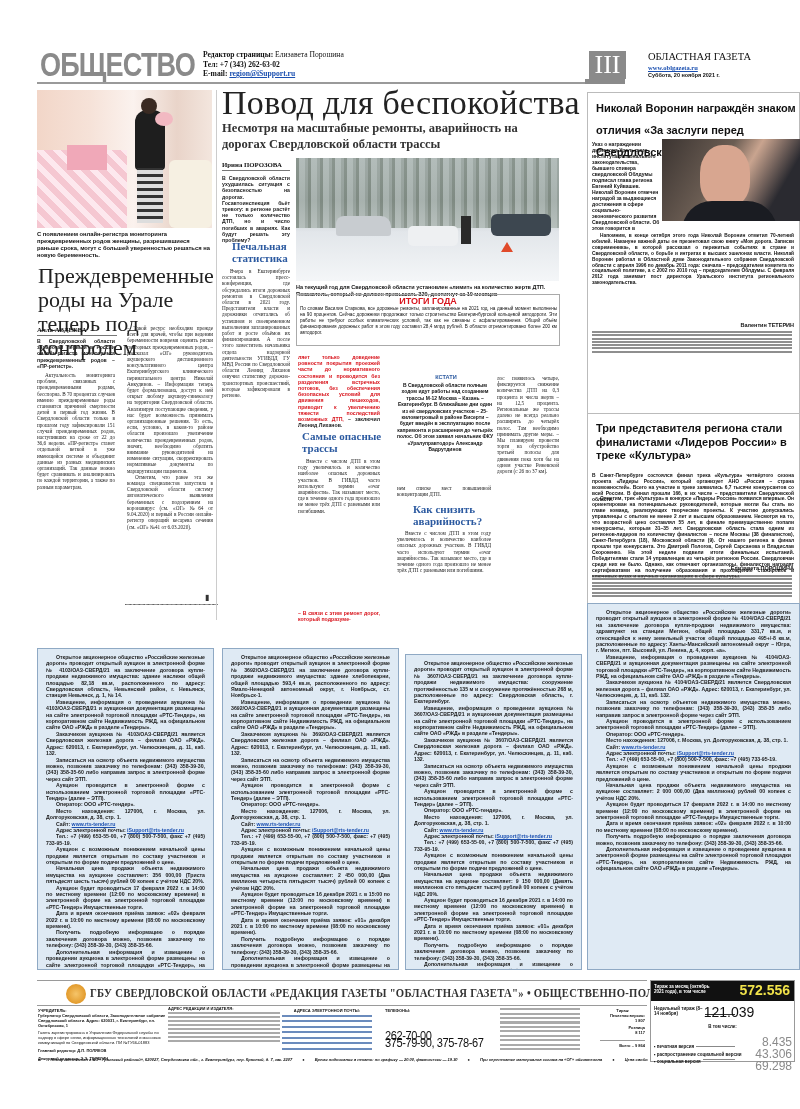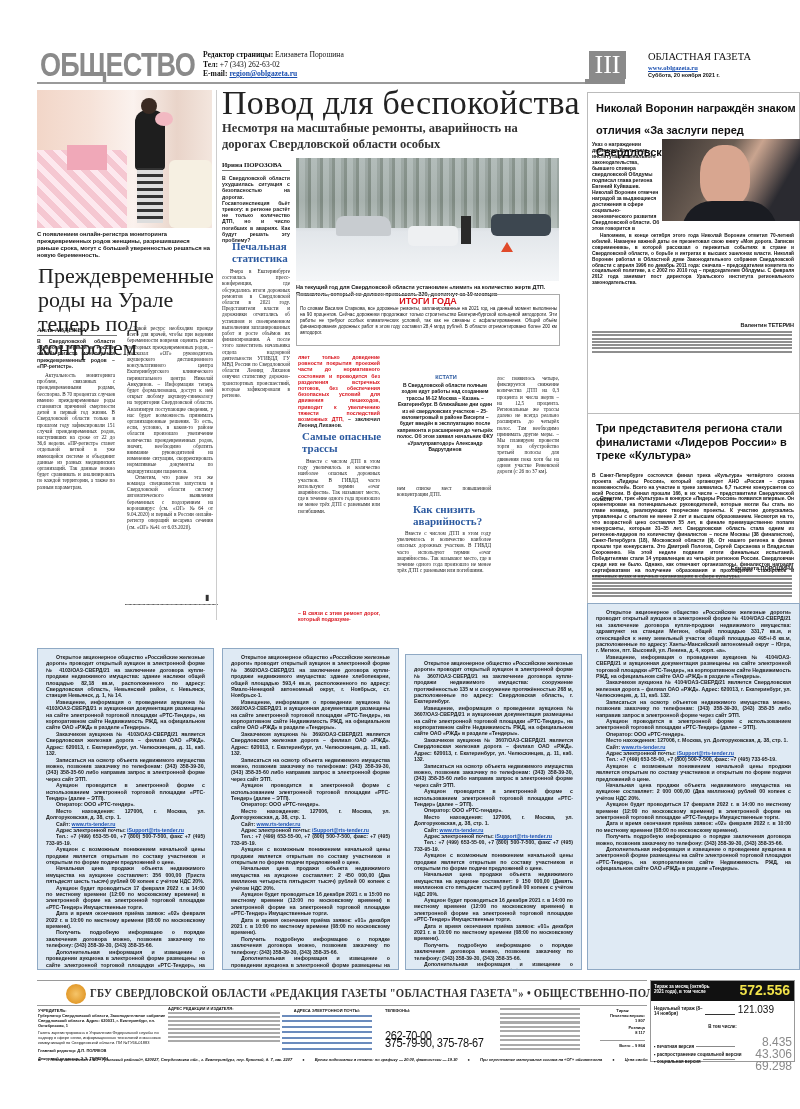--- a/index.html
+++ b/index.html
@@ -52,22 +52,22 @@
 .circ-val{font-size:12px;color:#8a8a8a;width:55px;text-align:right}
 .footnote{font-size:4px;line-height:5px;color:#111}
 .phone-big{font-size:13px;letter-spacing:-.5px;transform:scaleX(.85);transform-origin:left;white-space:nowrap}
 </style>
 </head>
 <body>
 
 <div id="section-title" class="abs">ОБЩЕСТВО</div>
 <div id="editor-info" class="abs">
   <div><span>Редактор страницы:</span> <span style="font-weight:normal">Елизавета Порошина</span></div>
-  <div><span>Тел:</span> <span style="font-weight:normal">+7 (343) 262-63-02</span></div>
-  <div><span>E-mail:</span> <a>region@oblgazeta.ru</a></div>
+  <div><span>Тел:</span> <span style="font-weight:bold">+7 (343) 262-63-02</span></div>
+  <div><span>E-mail:</span> <a>region@iSupport.ru</a></div>
 </div>
 <div id="page-num" class="abs">III</div>
 <div id="paper-name" class="abs">ОБЛАСТНАЯ ГАЗЕТА</div>
 <div id="paper-url" class="abs">www.oblgazeta.ru</div>
 <div id="paper-date" class="abs">Суббота, 20 ноября 2021 г.</div>
 <div class="abs hr" style="left:37px;top:82px;width:565px;height:2px"></div>
 <div class="abs" style="left:585px;top:79px;width:40px;height:5px;background:#8a8a8a"></div>
 
 <div id="photo-mother" class="abs photo">
   <div class="abs" style="left:0;top:60px;width:90px;height:78px;background:repeating-linear-gradient(45deg,#f5c7d1 0 6px,#fde8ee 6px 12px)"></div>
@@ -86,21 +86,21 @@
 <div class="abs tiny" style="left:127px;top:325px;width:86px;height:264px;overflow:hidden">
   <span>– Такой ресурс необходим прежде всего для врачей, чтобы при ведении беременности вовремя оценить риски повторных преждевременных родов, – рассказал «ОГ» руководитель акушерского дистанционного консультативного центра Екатеринбургского клинического перинатального центра Николай Анкудинов. – Информация теперь будет формализована, доступ к ней открыт любому акушеру-гинекологу на территории Свердловской области. Анализируя поступающие сведения, у нас будет возможность принимать организационные решения. То есть, если, условно, в каком-то районе области произошло увеличение количества преждевременных родов, значит, необходимо обратить внимание руководителей на изменение ситуации, скорректировать нормативные документы по маршрутизации пациентов.</span>
   <span style="display:block;text-indent:8px">Отметим, что ранее эта же команда специалистов запустила в Свердловской области систему автоматического выявления беременных с подозрением на коронавирус (см. «ОГ» №64 от 9.04.2020) и первый в России онлайн-регистр операций кесарева сечения (см. «ОГ» №41 от 6.03.2020).</span>
 </div>
 <div class="abs" style="left:205px;top:593px;font-size:8px;color:#333">▮</div>
 <div class="abs" style="left:125px;top:603px;width:88px;height:25px;font-size:3.6px;line-height:4.4px;font-weight:bold;color:#111">▪▪▪▪▪▪▪▪▪▪▪▪▪▪▪▪▪▪▪▪▪▪▪▪▪▪▪▪▪▪▪▪▪▪▪▪▪▪▪▪▪▪▪▪▪▪▪▪▪▪▪▪▪▪▪▪▪▪▪▪▪▪▪▪▪▪▪▪▪▪▪▪▪</div>
 
 <div class="abs" style="left:216px;top:90px;width:1px;height:530px;background:#ccc"></div>
 
 <div id="main-headline" class="abs">Повод для беспокойства</div>
-<div id="main-subhead" class="abs">Несмотря на масштабные ремонты, аварийность на дорогах Свердловской области особых</div>
+<div id="main-subhead" class="abs">Несмотря на масштабные ремонты, аварийность на дорогах Свердловской области трассы</div>
 <div class="abs byline" style="left:222px;top:161px;width:68px">Ирина ПОРОЗОВА</div>
 <div class="abs tinyb" style="left:222px;top:175px;width:68px">В Свердловской области ухудшилась ситуация с безопасностью на дорогах. Госавтоинспекция бьёт тревогу: в регионе растёт не только количество ДТП, но и число погибших в авариях. Как будут решать эту проблему?</div>
 <div class="abs subh" style="left:232px;top:240px;width:60px">Печальная статистика</div>
 <div class="abs tiny" style="left:222px;top:268px;width:68px;height:348px;overflow:hidden;text-indent:8px">Вчера в Екатеринбурге состоялась пресс-конференция, где обсуждались итоги дорожных ремонтов в Свердловской области в 2021 году. Представители власти и дорожники отчитались об успешном и своевременном выполнении запланированных работ и росте объёмов их финансирования. А после этого заместитель начальника отдела надзорной деятельности УГИБДД ГУ МВД России по Свердловской области Леонид Лиханов озвучил статистику дорожно-транспортных происшествий, которые зафиксировали в регионе.</div>
 
 <div id="photo-crash" class="abs photo">
   <div class="abs" style="left:0;top:0;width:263px;height:70px;background:repeating-linear-gradient(90deg,#6d7a6e 0 3px,#a7b2ac 3px 9px,#8c9890 9px 12px);opacity:.7"></div>
   <div class="abs" style="left:40px;top:58px;width:55px;height:20px;background:#c8ccd0;border-radius:8px 10px 3px 3px"></div>
   <div class="abs" style="left:112px;top:68px;width:50px;height:20px;background:#eef0f2;border-radius:5px"></div>
   <div class="abs" style="left:165px;top:58px;width:10px;height:28px;background:#2a2a2a"></div>
@@ -264,21 +264,21 @@
   <span>●</span>
   <span>Цена свободная</span>
 </div>
 
 <div id="circ-box" class="abs"></div>
 <div id="circ-total" class="abs"></div>
 <div id="circ-total-label" class="abs">Тираж за месяц (октябрь 2021 года), в том числе</div>
 <div id="circ-total-val" class="abs">572.556</div>
 <div class="abs circ-row" style="left:654px;top:1006px;width:50px">Недельный тираж (8–14 ноября)</div>
 <div class="abs" style="left:705px;top:1014px;width:30px;border-bottom:1px solid #333"></div>
-<div class="abs" style="left:716px;top:1004px;font-size:10px;width:58px;text-align:right">121.039</div>
+<div class="abs" style="left:700px;top:1004px;font-size:14px;width:58px;text-align:center">121.039</div>
 <div class="abs circ-row" style="left:651px;top:1024px;width:143px;text-align:center">В том числе:</div>
 <div class="abs" style="left:654px;top:1039px;width:138px">
   <div style="display:flex;align-items:flex-end;height:10px">
     <span class="circ-row" style="white-space:nowrap">▪ <span>печатная версия</span></span>
     <span style="flex:1;border-bottom:1px solid #888;margin:0 2px 2px"></span>
     <span class="circ-val">8.435</span>
   </div>
   <div style="display:flex;align-items:center;height:10px">
     <span class="circ-row" style="white-space:nowrap">▪ <span>распространение социальной версии</span></span>
     <span style="flex:1;border-bottom:1px solid #888;margin:0 2px 2px"></span>

